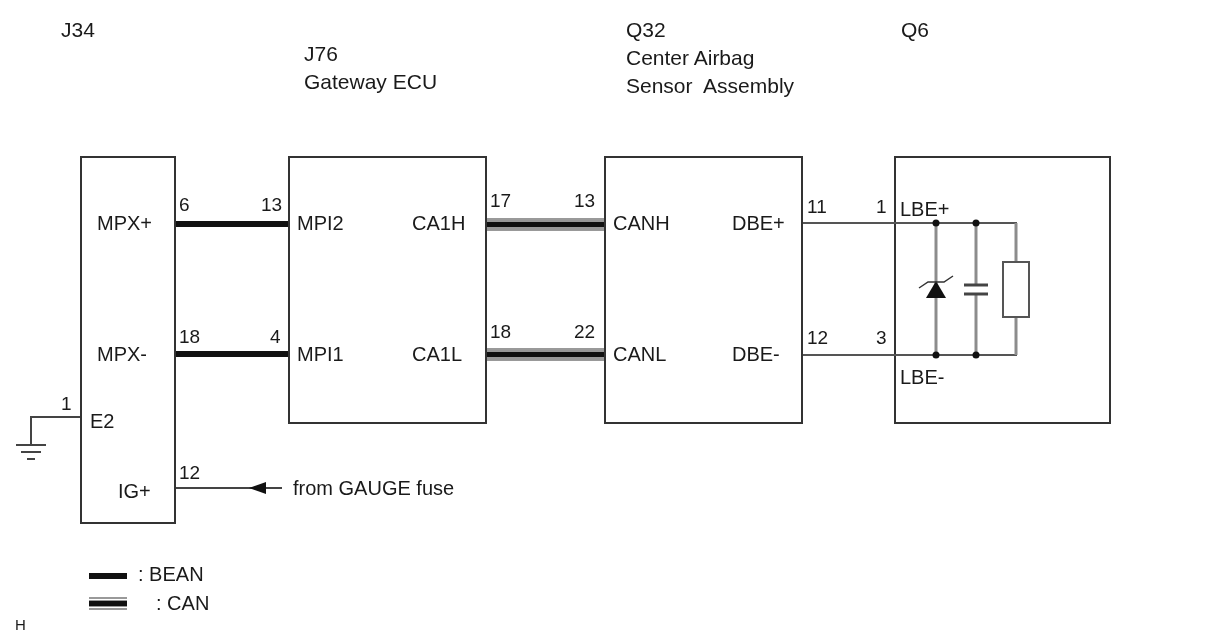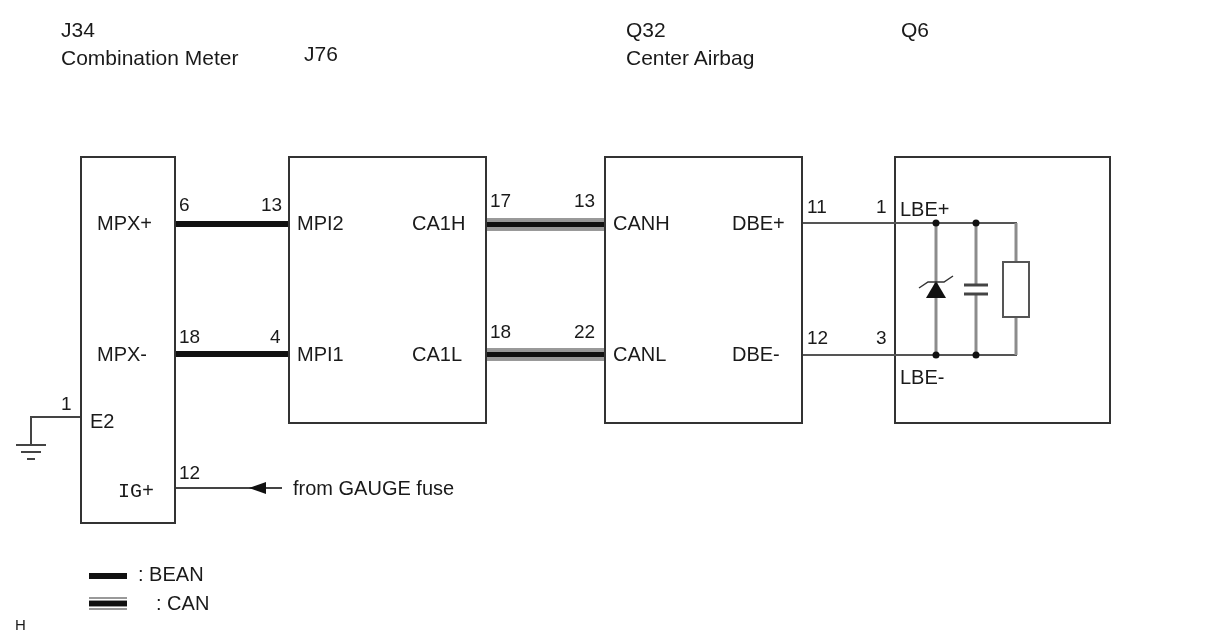--- a/index.html
+++ b/index.html
@@ -10,28 +10,29 @@
   .pin { font-size: 19px; }
   .sig { font-size: 20px; }
   .box { position: absolute; border: 2px solid #333; box-sizing: border-box; background: #fff; }
   svg.wires { position: absolute; left: 0; top: 0; }
 </style>
 </head>
 <body>
 
 <div class="abs hdr" style="left:61px;top:16px;">
   <div>J34</div>
-  <div>Combination Meter</div>
 </div>
 <div class="abs hdr" style="left:304px;top:40px;">
   <div>J76</div>
+  <div>Gateway ECU</div>
 </div>
 <div class="abs hdr" style="left:626px;top:16px;">
   <div>Q32</div>
   <div>Center Airbag</div>
+  <div style="white-space:pre;">Sensor  Assembly</div>
 </div>
 <div class="abs hdr" style="left:901px;top:16px;">
   <div>Q6</div>
 </div>
 
 <div class="box" style="left:80px;top:156px;width:96px;height:368px;"></div>
 <div class="box" style="left:288px;top:156px;width:199px;height:268px;"></div>
 <div class="box" style="left:604px;top:156px;width:199px;height:268px;"></div>
 <div class="box" style="left:894px;top:156px;width:217px;height:268px;"></div>
 
@@ -90,21 +91,21 @@
     <rect x="89" y="597" width="38" height="13" fill="#999"></rect>
     <rect x="89" y="601" width="38" height="5" fill="#111"></rect>
     <rect x="89" y="599" width="38" height="1" fill="#fff"></rect>
     <rect x="89" y="607" width="38" height="1" fill="#fff"></rect>
   </g>
 </svg>
 
 <div class="abs sig" style="left:97px;top:212px;">MPX+</div>
 <div class="abs sig" style="left:97px;top:343px;">MPX-</div>
 <div class="abs sig" style="left:90px;top:410px;">E2</div>
-<div class="abs sig" style="left:118px;top:480px;font-family:Liberation Mono, monospace;">IG+</div>
+<div class="abs sig" style="left:118px;top:480px;">IG+</div>
 
 <div class="abs sig" style="left:297px;top:212px;">MPI2</div>
 <div class="abs sig" style="left:297px;top:343px;">MPI1</div>
 <div class="abs sig" style="left:412px;top:212px;">CA1H</div>
 <div class="abs sig" style="left:412px;top:343px;">CA1L</div>
 
 <div class="abs sig" style="left:613px;top:212px;">CANH</div>
 <div class="abs sig" style="left:613px;top:343px;">CANL</div>
 <div class="abs sig" style="left:732px;top:212px;">DBE+</div>
 <div class="abs sig" style="left:732px;top:343px;">DBE-</div>

